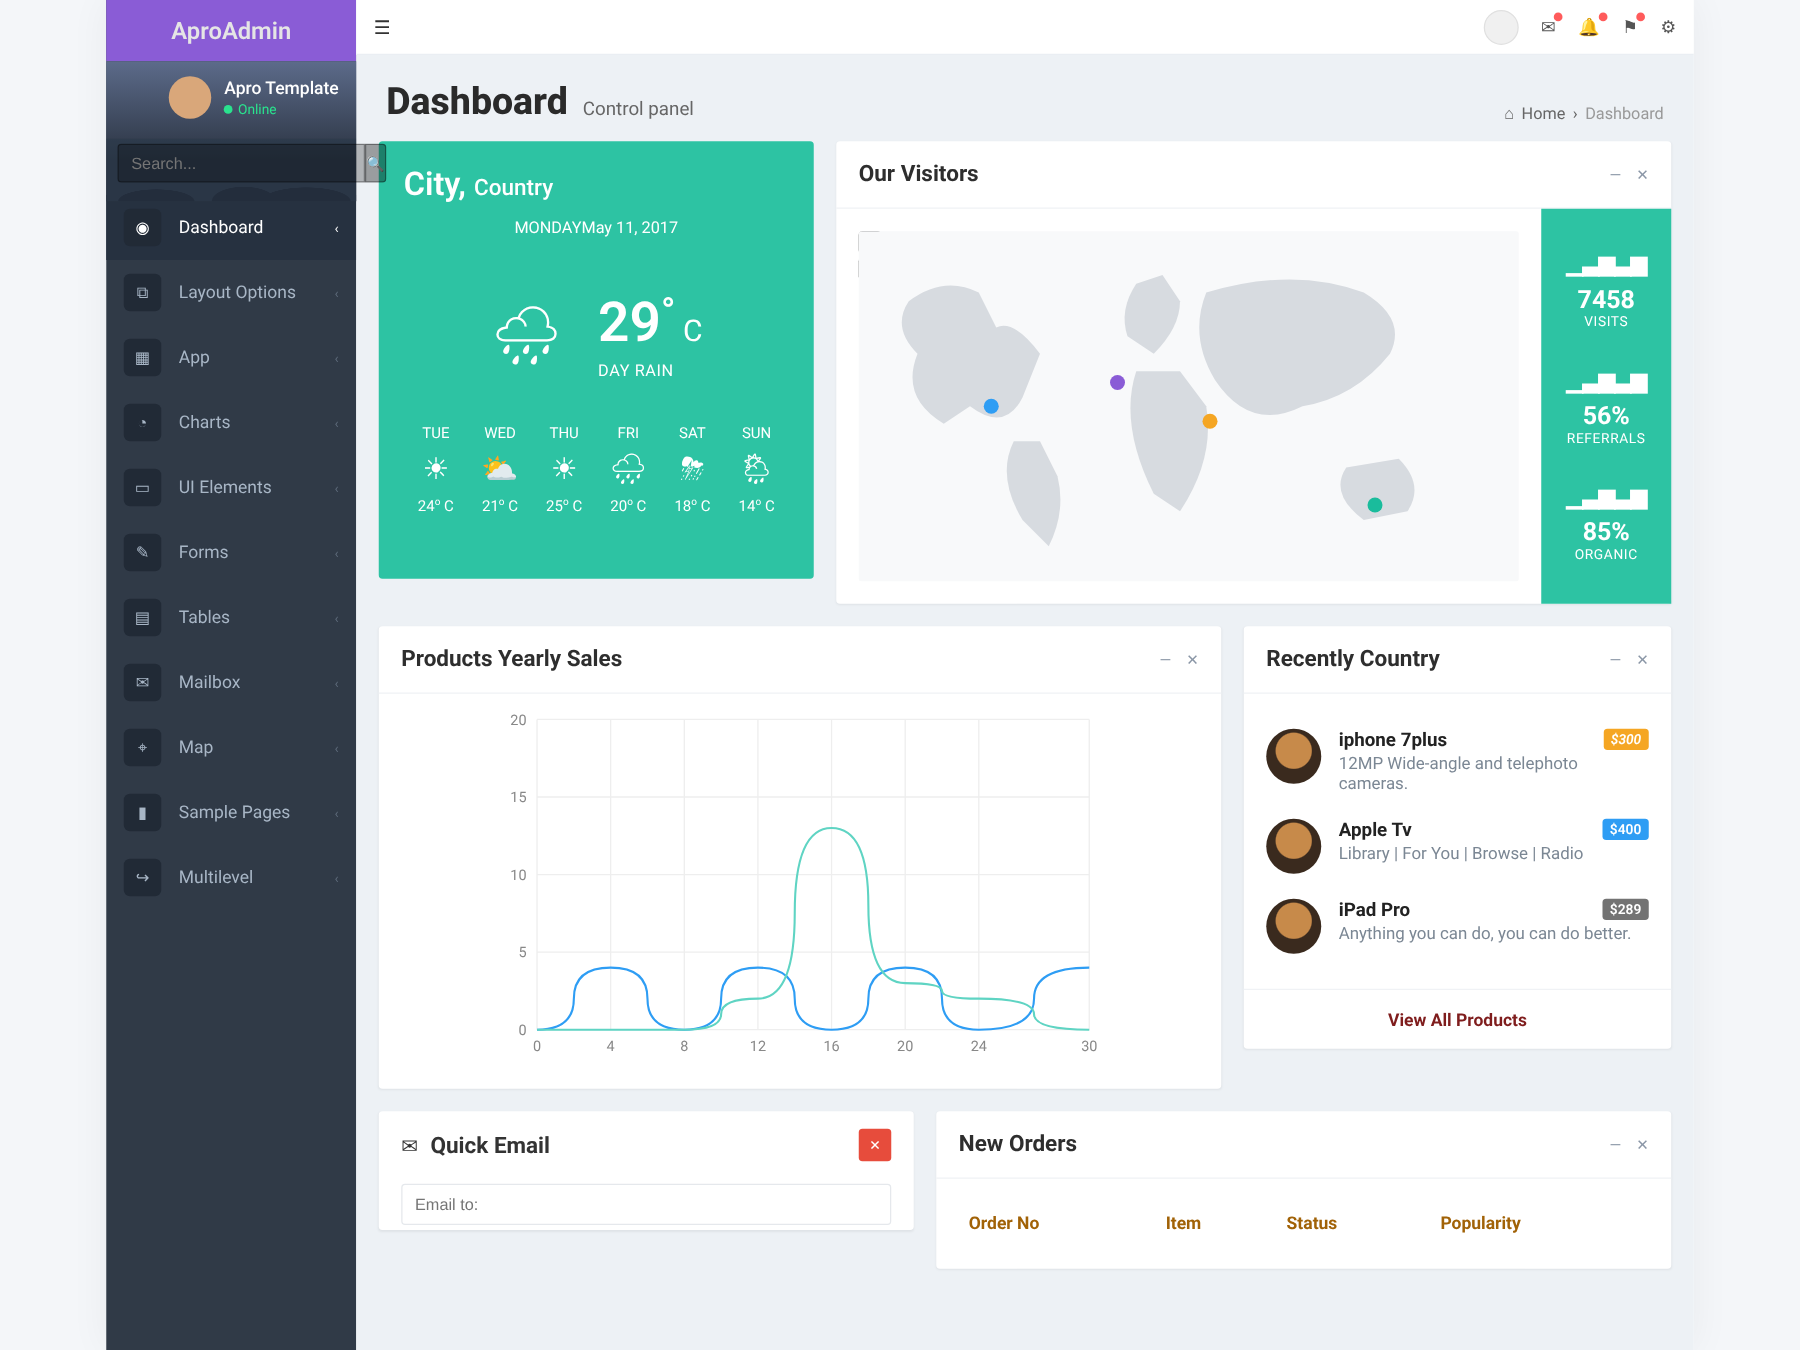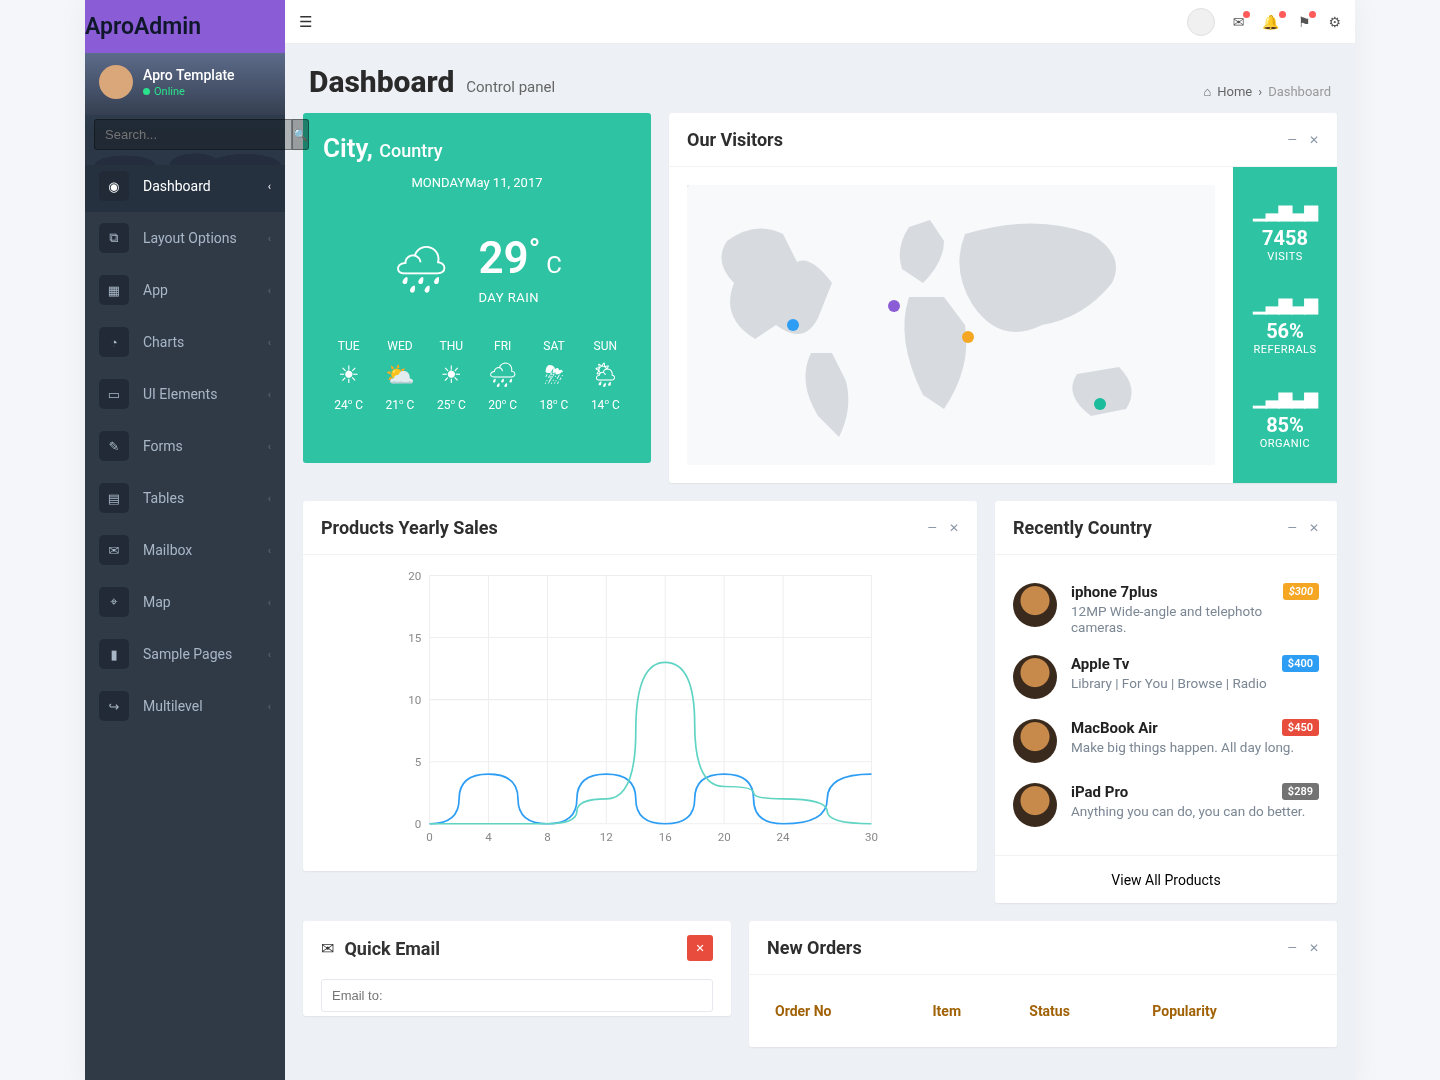--- a/index.html
+++ b/index.html
@@ -1,21 +1,21 @@
 <!DOCTYPE html>
 <html><head>
 <meta charset="utf-8">
 <style>
 * { box-sizing: border-box; margin: 0; padding: 0; }
 body { font-family: -apple-system, BlinkMacSystemFont, "Segoe UI", Roboto, sans-serif; background: #f4f6f9; color: #333; width:1440px;}
 .app { display: flex; width: 1270px; min-height: 1080px; margin: 0 auto; background: #fff; box-shadow: 0 0 30px rgba(0,0,0,.05);}
 
 .sidebar { width: 200px; background: #303a47; color: #a8b6c6; flex-shrink: 0; }
-.logo { background: #8a5cd6; color: #0f172a; font-weight: 600; font-size: 23px; text-align: left; padding: 13px 0; }
-.user-panel { position:relative; padding: 12px 14px 66px; background: linear-gradient(180deg,#5c6b8a 0%, #2b3442 70%); display:flex; align-items:center; gap:10px; overflow:hidden;}
+.logo { background: #8a5cd6; color: #e5e5e5; font-weight: 600; font-size: 19px; text-align: center; padding: 13px 0; }
+.user-panel { position:relative; padding: 12px 14px 66px; background: linear-gradient(180deg,#5c6b8a 0%, #2b3442 70%); display:flex; align-items:center; gap:10px; overflow:hidden;justify-content:flex-end;}
 .user-panel::after{content:'';position:absolute;bottom:0;left:0;right:0;height:50px;background:
   radial-gradient(ellipse at 20% 100%, #1e2a3a 0 30px, transparent 31px),
   radial-gradient(ellipse at 55% 100%, #1e2a3a 0 25px, transparent 26px),
   radial-gradient(ellipse at 80% 100%, #1e2a3a 0 35px, transparent 36px),#2b3a4a; opacity:.6;}
 .avatar-sm {width:34px;height:34px;border-radius:50%;background:#d9a77a;}
 .user-meta{font-size:14px;color:#fff;font-weight:500;}
 .user-status{font-size:11px;color:#2ae28e;display:flex;align-items:center;gap:4px;margin-top:2px;}
 .user-status::before{content:'';display:inline-block;width:7px;height:7px;border-radius:50%;background:#2ae28e;}
 .sidebar-search{margin:-46px 9px 10px;display:flex;position:relative;z-index:2;}
 .sidebar-search input{flex:1;background:rgba(0,0,0,.25);border:1px solid rgba(0,0,0,.35);color:#bbb;font-size:13px;padding:7px 10px;border-radius:3px 0 0 3px;outline:none;}
@@ -87,21 +87,21 @@
 .product .thumb{width:44px;height:44px;border-radius:50%;background:radial-gradient(circle at 50% 40%, #c78a4a 0 14px, #3a2a1e 15px);flex-shrink:0;}
 .product .info{flex:1;}
 .product .name{font-weight:700;color:#222;font-size:15px;}
 .product .desc{font-size:13.5px;color:#7b8794;margin-top:2px;}
 .badge{font-size:11px;font-weight:600;color:#fff;padding:2px 6px;border-radius:3px;}
 .bg-orange{background:#f5a623;font-style:italic;}
 .bg-blue{background:#2e9df4;}
 .bg-red{background:#e74c3c;}
 .bg-green{background:#737373;}
 .box-footer{padding:14px;text-align:center;border-top:1px solid #f0f2f5;}
-.box-footer a{color:#000000;font-weight:400;font-size:14px;text-decoration:none;cursor:pointer;}
+.box-footer a{color:#7f1d1d;font-weight:700;font-size:14px;text-decoration:none;cursor:pointer;}
 
 .qe-head{display:flex;align-items:center;gap:10px;padding:14px 18px;}
 .qe-head h3{font-size:18px;font-weight:700;}
 .qe-head .close{margin-left:auto;background:#e74c3c;color:#fff;border:none;width:26px;height:26px;border-radius:3px;cursor:pointer;font-size:11px;}
 .qe-input{margin:4px 18px;border:1px solid #e5e8ec;border-radius:3px;padding:8px 10px;font-size:13px;color:#999;width:calc(100% - 36px);outline:none;}
 
 .orders-table{width:100%;border-collapse:collapse;font-size:14px;}
 .orders-table th{text-align:left;padding:10px 8px;color:#a16207;font-weight:700;}
 </style>
 </head>
@@ -371,30 +371,20 @@
                       <span class="name">Apple Tv</span>
                       <span class="badge bg-blue" style="margin-left:auto">$400</span>
                     </div>
                     <div class="desc">Library | For You | Browse | Radio</div>
                   </div>
                 </div>
                 <div class="product">
                   <div class="thumb"></div>
                   <div class="info">
                     <div style="display:flex;align-items:flex-start">
-                      <span class="name">MacBook Air</span>
-                      <span class="badge bg-red" style="margin-left:auto">$450</span>
-                    </div>
-                    <div class="desc">Make big things happen. All day long.</div>
-                  </div>
-                </div>
-                <div class="product">
-                  <div class="thumb"></div>
-                  <div class="info">
-                    <div style="display:flex;align-items:flex-start">
                       <span class="name">iPad Pro</span>
                       <span class="badge bg-green" style="margin-left:auto">$289</span>
                     </div>
                     <div class="desc">Anything you can do, you can do better.</div>
                   </div>
                 </div>
               </div>
             <div class="box-footer"><a>View All Products</a></div>
           </div>
         </div>

